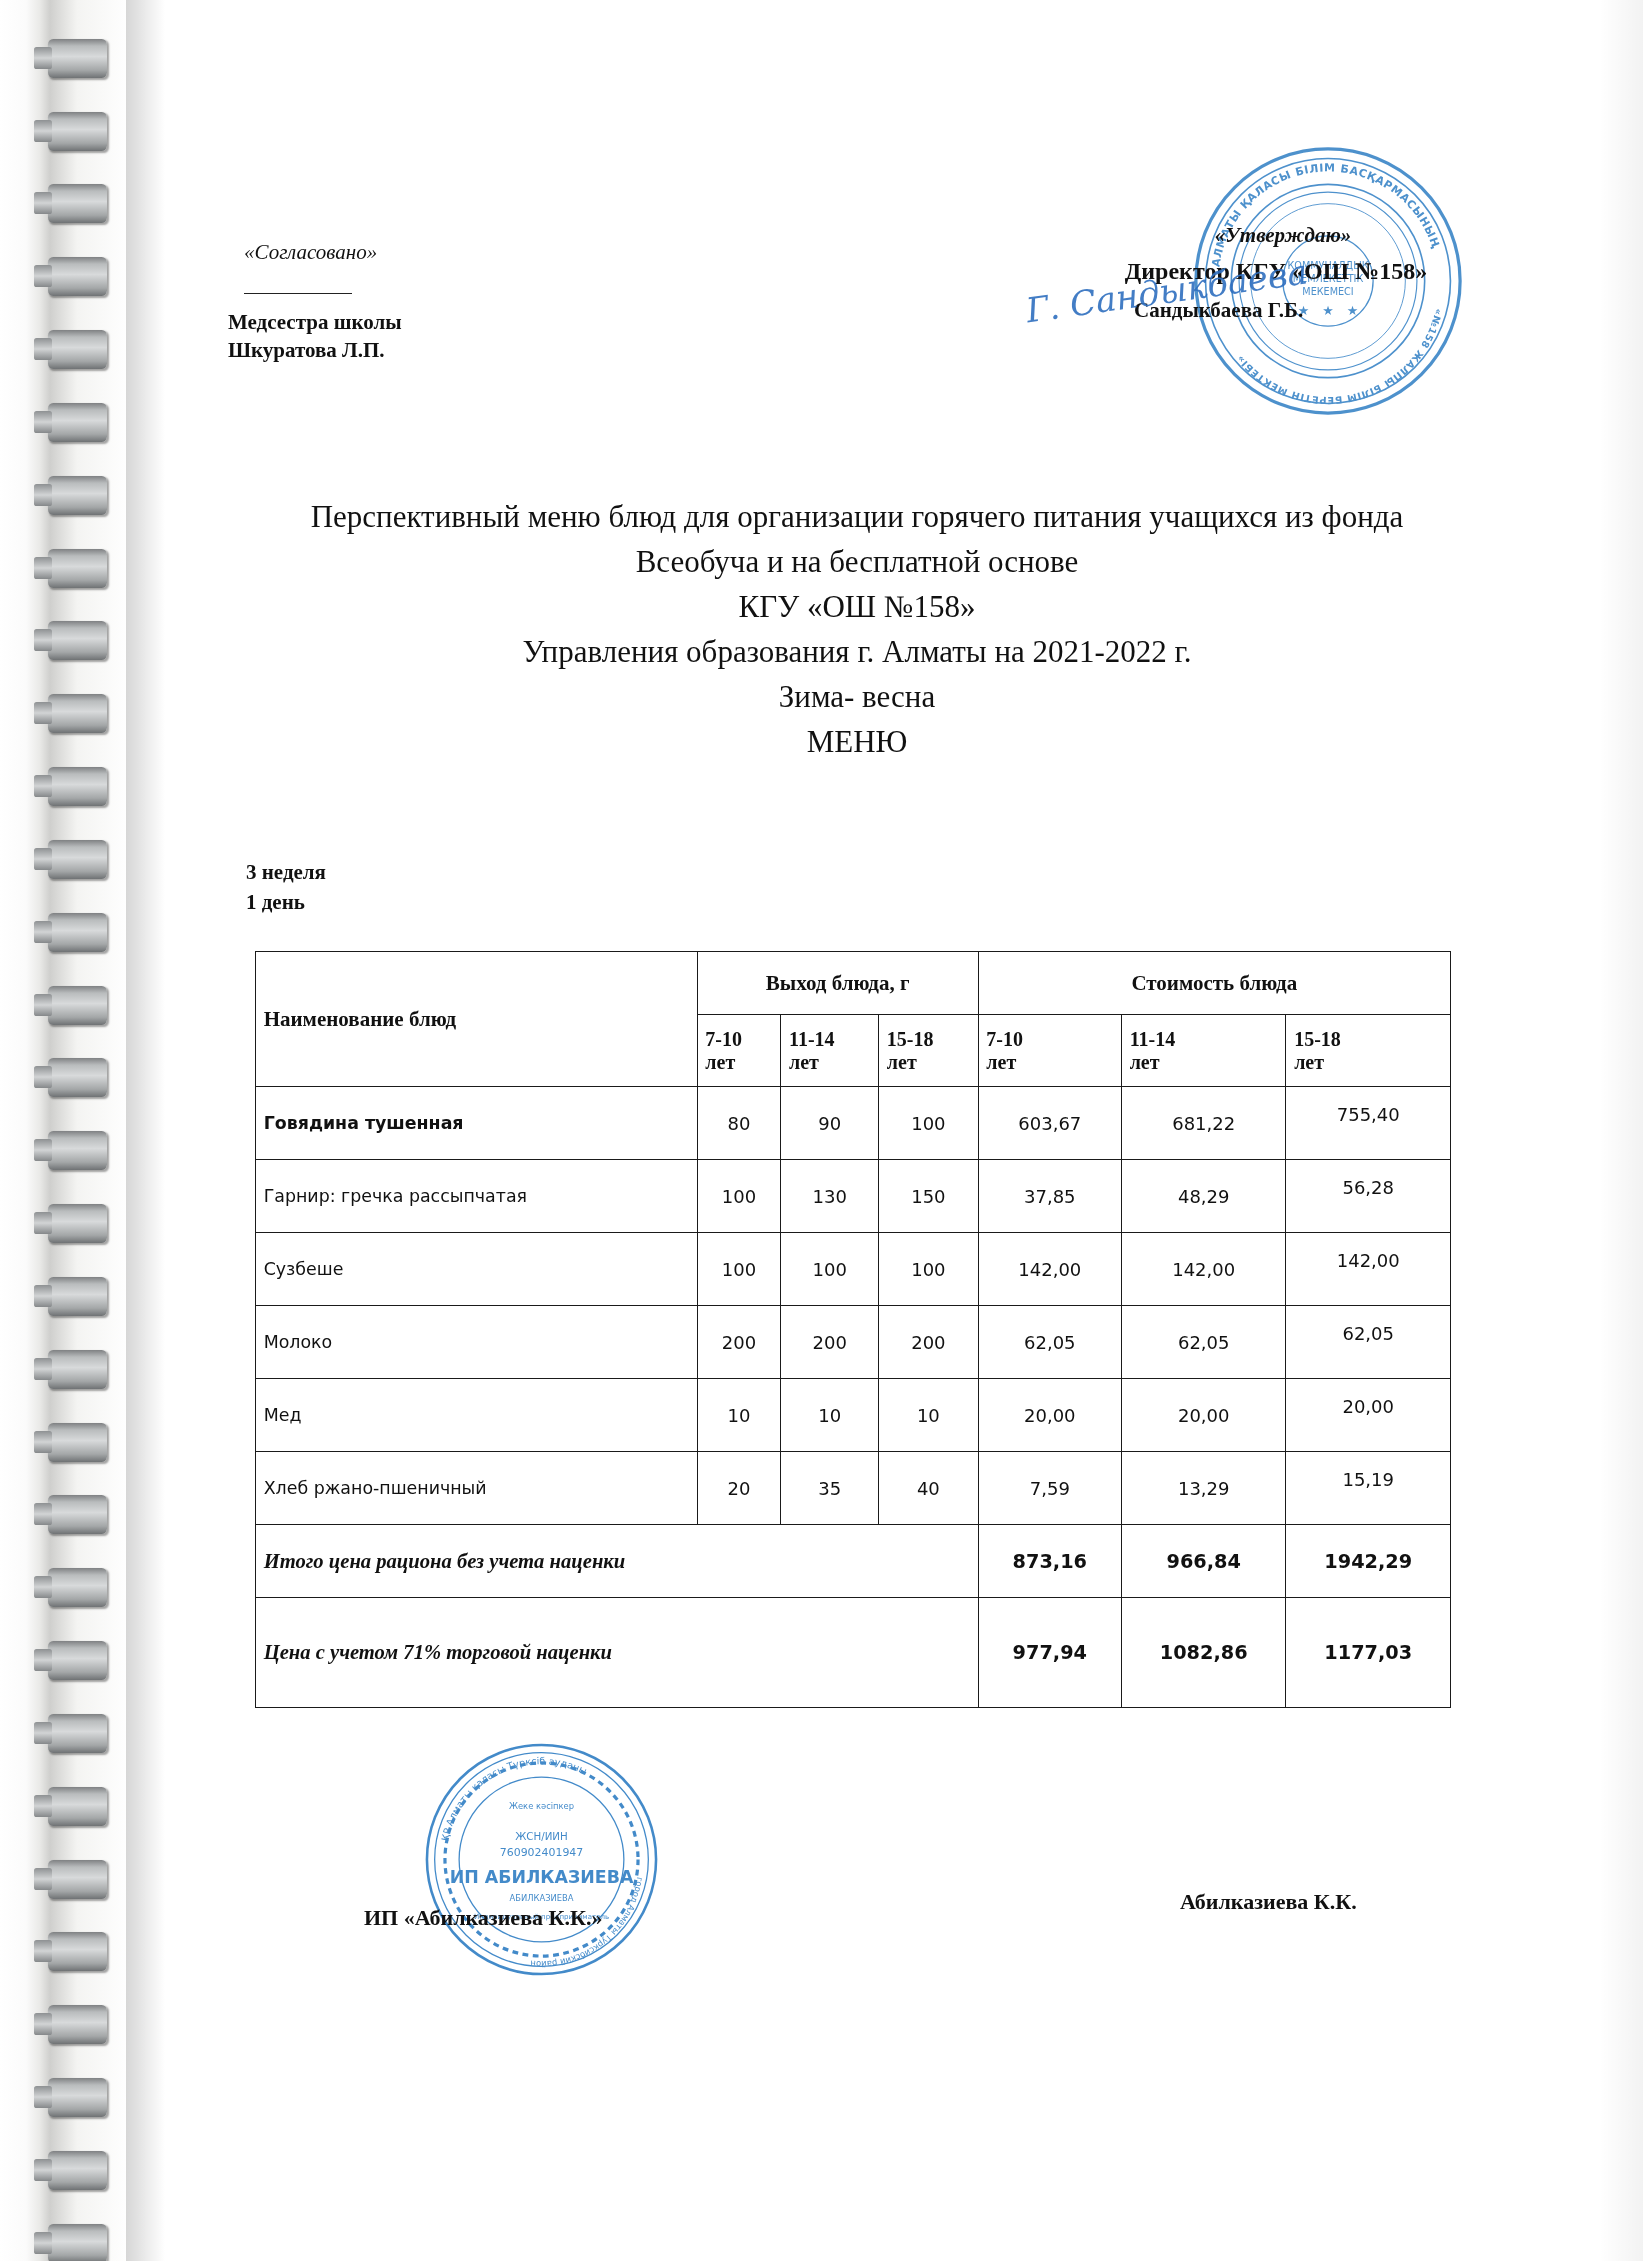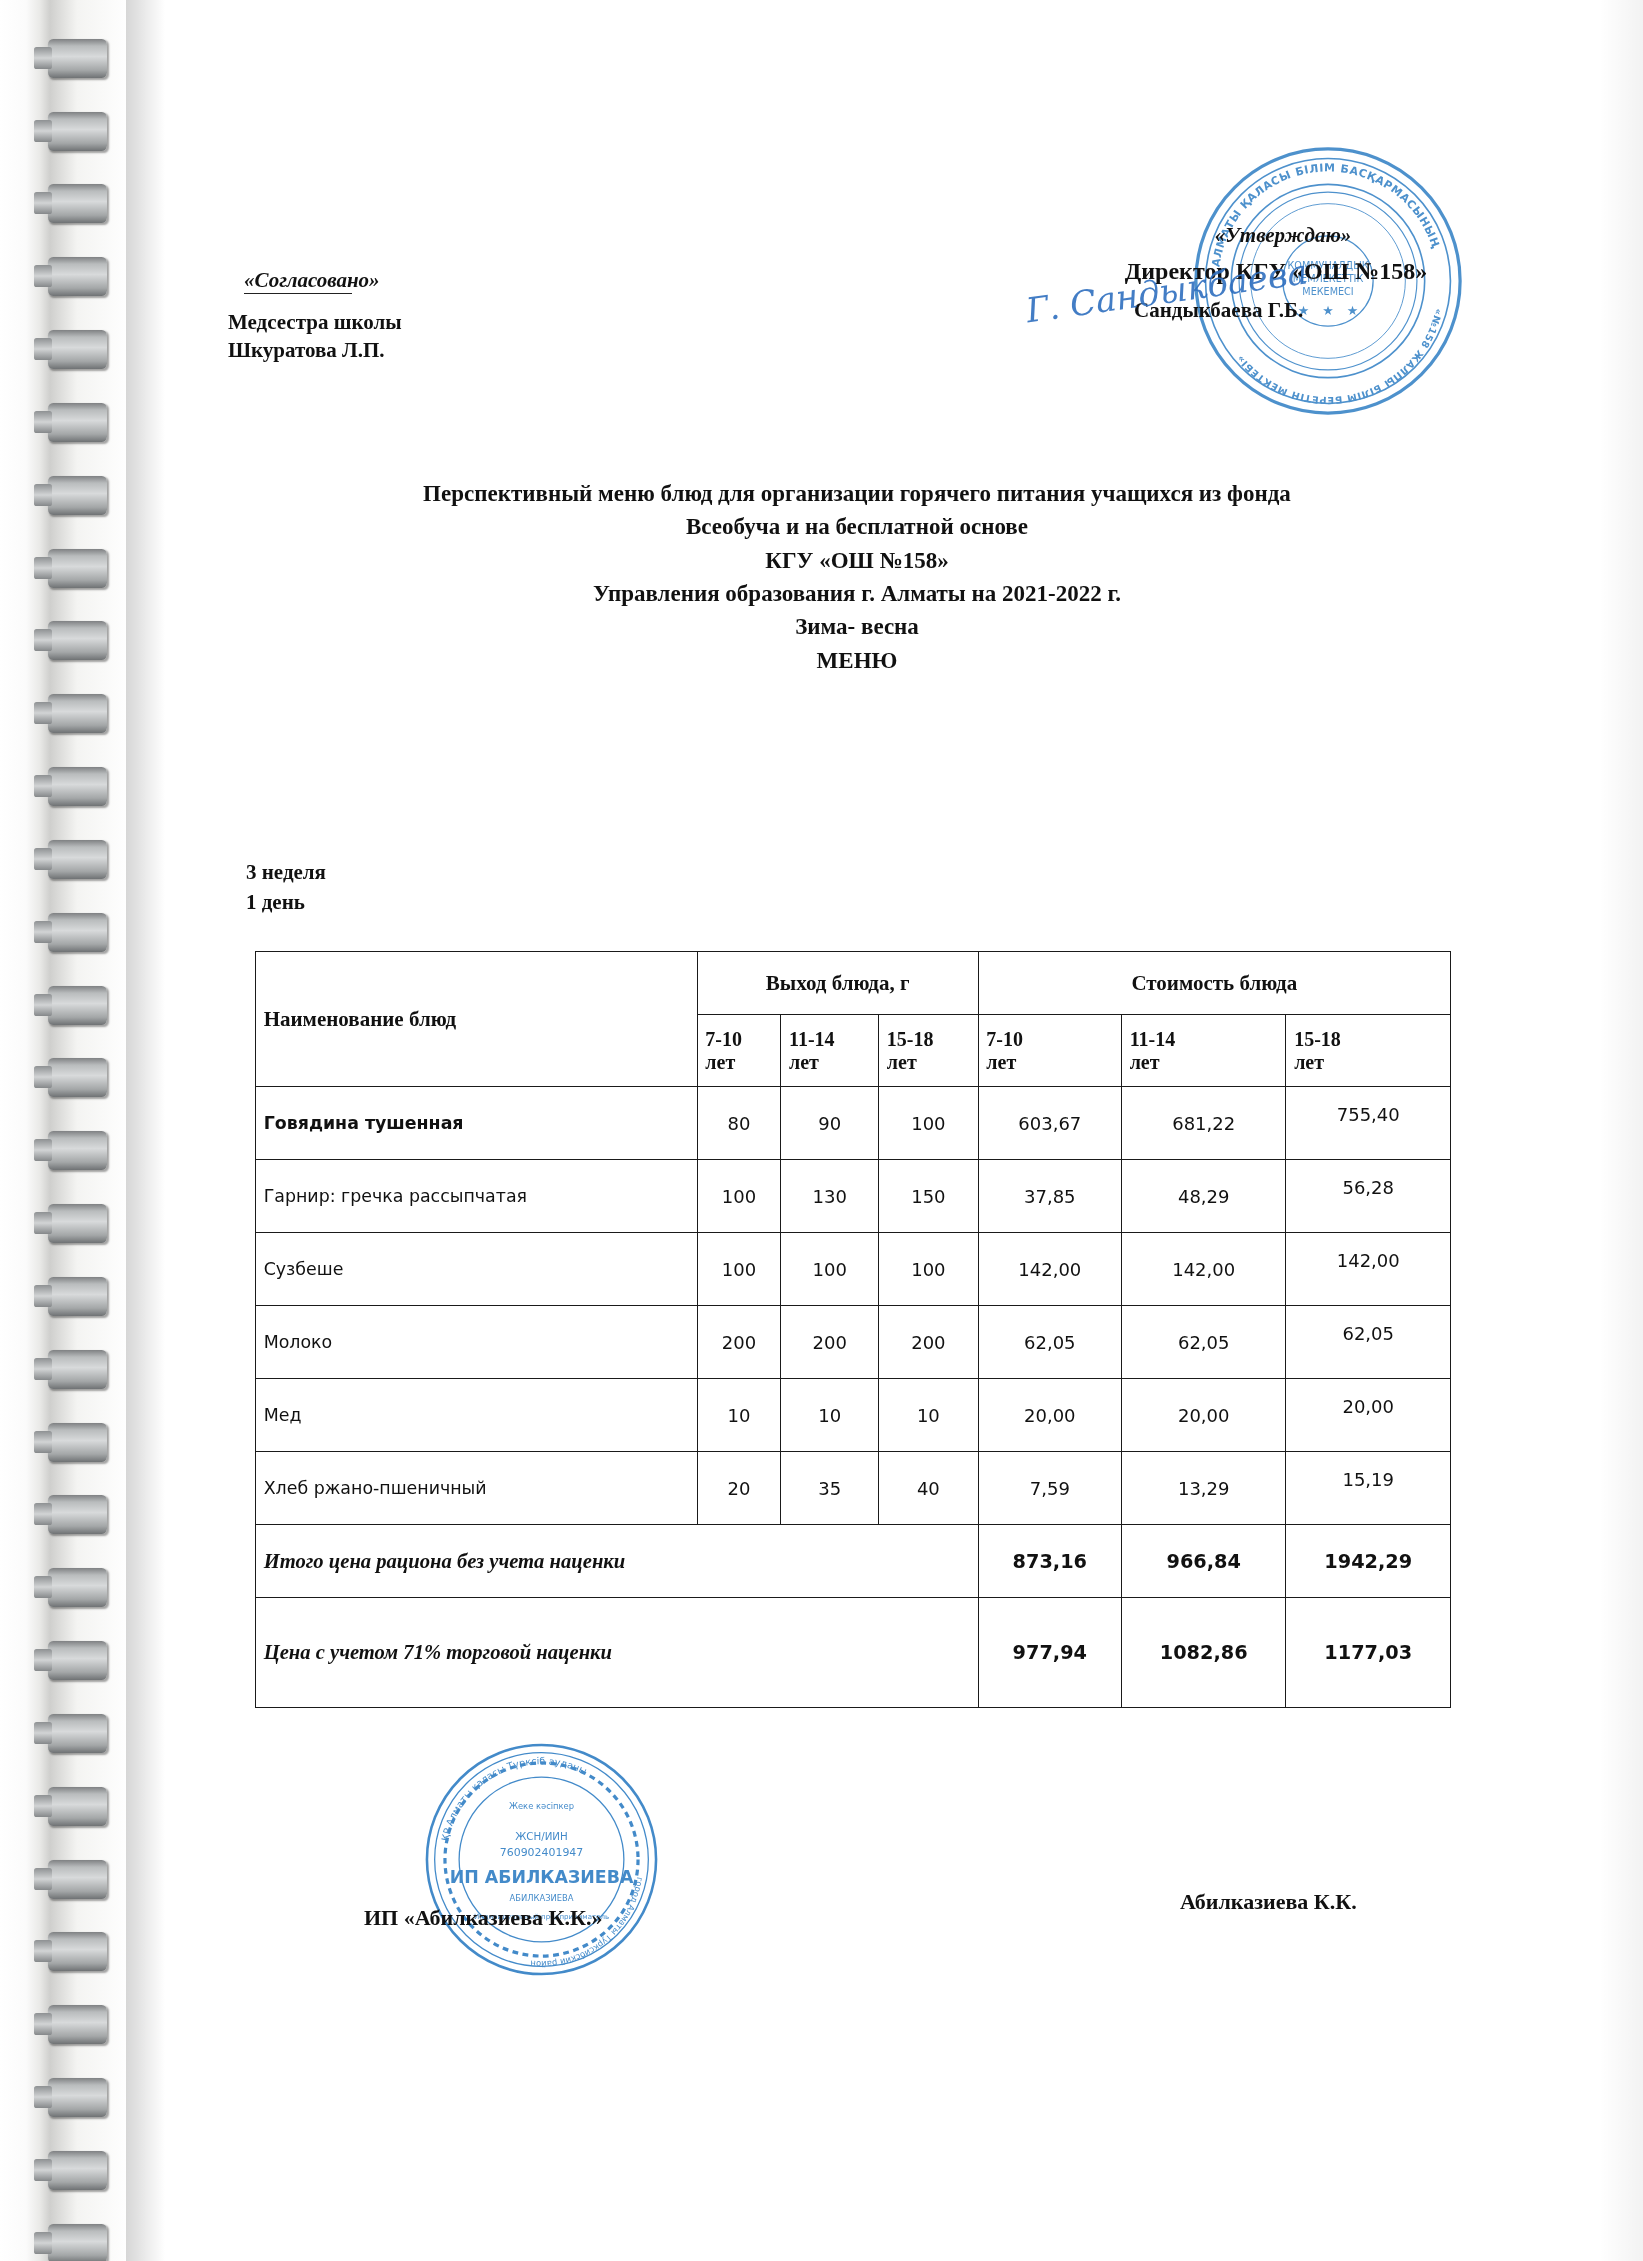--- a/index.html
+++ b/index.html
@@ -55,23 +55,22 @@
     right: 0; top: 0;
     width: 45px; height: 2261px;
     background: linear-gradient(to left, rgba(0,0,0,0.05), rgba(0,0,0,0));
   }
 
   
   .soglasovano {
     position: absolute;
     left: 244px; top: 240px;
     font-size: 21px;
-    font-weight: bold;
+    font-weight: normal;
     font-style: italic;
-    margin-top: 28px;
   }
   .sogl-rule {
     position: absolute;
     left: 244px; top: 293px;
     width: 108px; height: 0;
     border-top: 1.3px solid #222;
   }
   .medsestra {
     position: absolute;
     left: 228px; top: 308px;
@@ -123,25 +122,25 @@
     font-size: 34px;
     color: #2f6fbf;
     transform: rotate(-8deg);
     z-index: 5;
     opacity: 0.9;
   }
 
   
   .title-block {
     position: absolute;
-    left: 219px; top: 477px;
+    left: 219px; top: 495px;
     width: 1276px;
     text-align: center;
-    font-size: 23px;
-    font-weight: bold;
+    font-size: 31px;
+    font-weight: normal;
     line-height: 1.45;
   }
   .title-block .l1 { text-align: center; }
 
   
   .week-day {
     position: absolute;
     left: 246px; top: 857px;
     font-size: 21px;
     font-weight: bold;

